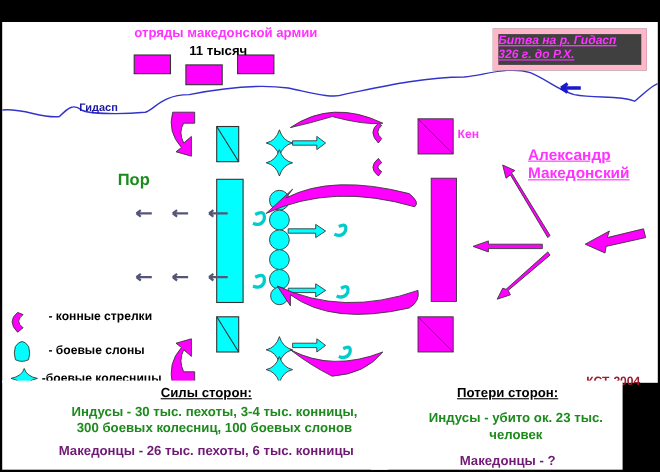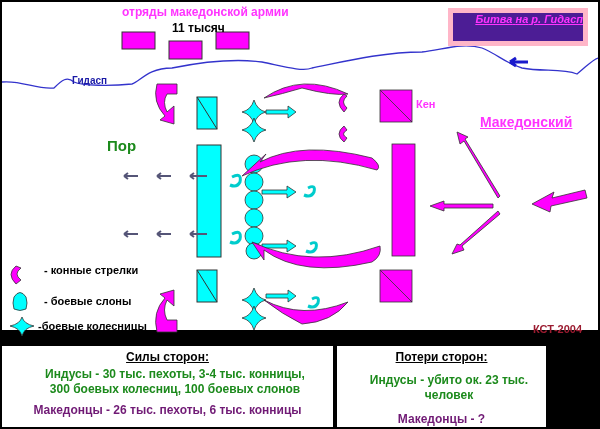--- a/index.html
+++ b/index.html
@@ -1,32 +1,32 @@
 <!DOCTYPE html>
 <html><head>
 <meta charset="utf-8">
 <style>
   html, body { margin:0; padding:0; background:#000; }
   #root { position:relative; width:600px; height:429px; background:#000; overflow:hidden;
     font-family:"Liberation Sans", sans-serif; }
-  #map { position:absolute; left:2px; top:2px; width:596px; height:328px; background:#fff; }
+  #map { position:absolute; left:2px; top:20px; width:596px; height:328px; background:#fff; }
   #map svg { position:absolute; left:0; top:0; }
   .txt { position:absolute; font-family:"Liberation Sans", sans-serif; font-weight:bold; white-space:nowrap; }
   .top-label { left:120px; top:3px; color:#ff33ff; font-size:12px; }
   .top-count { left:170px; top:19px; color:#000000; font-size:12px; }
-  .title-box { position:absolute; left:446px; top:6px; width:140px; height:38px; background:#4c1d95;
-    border:5px solid #ffb6c8; box-sizing:border-box; text-align:right; }
+  .title-box { position:absolute; left:446px; top:6px; width:140px; height:38px; background:#404040;
+    border:5px solid #ffb6c8; box-sizing:border-box; text-align:left; }
   .title-box span { display:block; color:#ff33ff; font-size:11px; font-style:italic; font-weight:bold; text-decoration:underline; line-height:13px; }
   .river-label { left:70px; top:73px; color:#1a1aa6; font-size:10px; }
   .ken { left:414px; top:96px; color:#ff33ff; font-size:11px; }
   .alex { left:478px; top:112px; color:#ff33ff; font-size:14px; text-decoration:underline; line-height:17px; }
   .por { left:105px; top:135px; color:#1c8a1c; font-size:15px; }
   .legend { left:42px; font-size:11px; color:#000; }
   .kst { left:531px; top:321px; color:#9b1b30; font-size:11px; }
-  .panel { position:absolute; background:#fff; text-align:center; }
+  .panel { position:absolute; background:#fff; text-align:center;padding-left:20px; }
   #panel-forces { left:2px; top:346px; width:331px; height:81px; }
   #panel-losses { left:337px; top:346px; width:209px; height:81px; }
   .ph { font-size:12px; font-weight:bold; text-decoration:underline; color:#000; margin-top:4px; }
   .pg { font-size:12px; font-weight:bold; color:#1c8a1c; line-height:15px;margin-left:15px; }
   .pm { font-size:12px; font-weight:bold; color:#701a75; }
 </style>
 </head>
 <body>
 
 <div id="root">
@@ -118,25 +118,27 @@
 
     <div class="txt top-label">отряды македонской армии</div>
     <div class="txt top-count">11 тысяч</div>
 
     <div class="title-box">
       <span>
         <span style="display:inline">Битва</span>
         <span style="display:inline">на</span>
         <span style="display:inline">р. Гидасп</span>
       </span>
+      <span>326 г. до Р.Х.</span>
     </div>
 
     <div class="txt river-label">Гидасп</div>
     <div class="txt ken">Кен</div>
     <div class="txt alex">
+      <div>Александр</div>
       <div>Македонский</div>
     </div>
     <div class="txt por">Пор</div>
 
     <div class="txt legend" style="top:262px">- конные стрелки</div>
     <div class="txt legend" style="top:293px">- боевые слоны</div>
     <div class="txt legend" style="top:318px;left:36px">-боевые колесницы</div>
 
     <div class="txt kst">КСТ-2004</div>
   </div>

